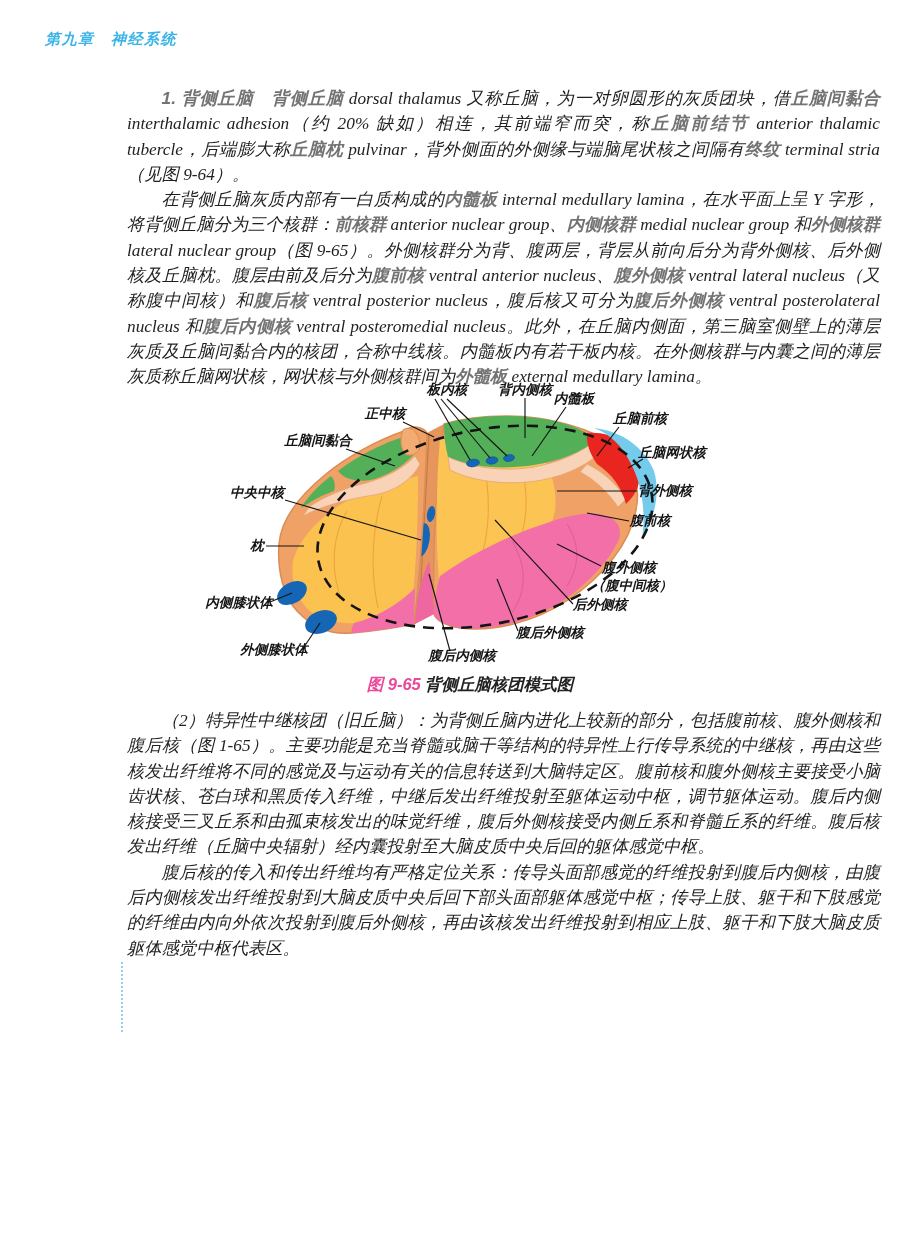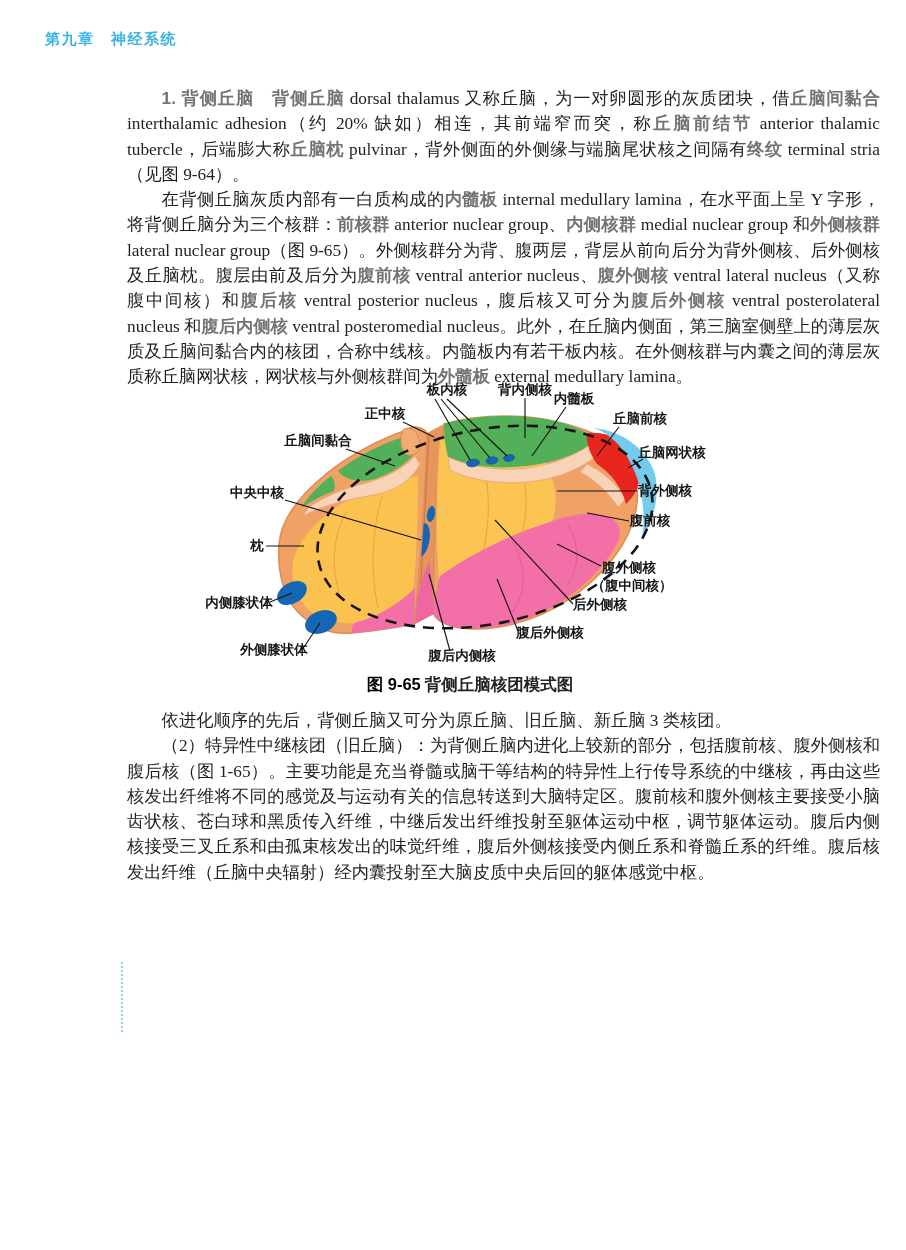--- a/index.html
+++ b/index.html
@@ -1,37 +1,37 @@
 <!DOCTYPE html>
 <html><head>
 <meta charset="utf-8">
 <style>
   html,body { margin:0; padding:0; background:#ffffff; }
   .page {
     position:relative; width:906px; height:1033px; background:#ffffff;
-    font-family:"Liberation Serif", serif; overflow:hidden;
+    font-family:"Liberation Serif", serif; overflow:hidden;font-style:italic;
   }
   .chapter {
     position:absolute; left:45px; top:30px;
     font-family:"Liberation Sans", sans-serif; font-weight:bold;
     font-size:15px; color:#3bb3e6; letter-spacing:1.5px;
   }
   .textcol {
     position:absolute; left:127px; width:753px;
     font-size:17.3px; line-height:25.3px; color:#1f1f1f;
     text-align:justify;
   }
   .textcol p { margin:0; text-indent:2em; }
   .textcol b.ht { font-family:"Liberation Sans", sans-serif; font-weight:700; color:#737373; }
   .figwrap { position:absolute; left:182px; top:376px; width:560px; height:300px; }
   .figcap {
     position:absolute; left:128px; top:674px; width:684px; text-align:center;
     font-family:"Liberation Sans", sans-serif; font-weight:bold; font-size:16.5px; color:#222;
   }
-  .figcap .tag { color:#000000; margin-right:4px; }
+  .figcap .tag { color:#ec4899; margin-right:4px; }
   .dlabel {
     font-family:"Liberation Serif", serif; font-weight:bold;
     font-size:13.5px; fill:#141414;
   }
   .dleader { stroke:#141414; stroke-width:1.15; }
   .margin-dotted {
     position:absolute; left:121px; top:962px; height:230px; width:0;
     border-left:2px dotted #8bd4f2;
   }
   .margin-connector {
@@ -172,22 +172,22 @@
           <text x="280" y="284" text-anchor="middle" class="dlabel">腹后内侧核</text>
         </g>
     </svg>
   </div>
 
   <div class="figcap">
     <span class="tag">图 9-65</span><span>背侧丘脑核团模式图</span>
   </div>
 
   <div class="textcol" style="top:708px;">
-    <p><span>依进化顺序的先后，背侧丘脑又可分为原丘脑、旧丘脑、新丘脑 3 类核团。</span></p>
     <p><span>（2）特异性中继核团（旧丘脑）：为背侧丘脑内进化上较新的部分，包括腹前核、腹外侧核和腹后核（图 1-65）。主要功能是充当脊髓或脑干等结构的特异性上行传导系统的中继核，再由这些核发出纤维将不同的感觉及与运动有关的信息转送到大脑特定区。腹前核和腹外侧核主要接受小脑齿状核、苍白球和黑质传入纤维，中继后发出纤维投射至躯体运动中枢，调节躯体运动。腹后内侧核接受三叉丘系和由孤束核发出的味觉纤维，腹后外侧核接受内侧丘系和脊髓丘系的纤维。腹后核发出纤维（丘脑中央辐射）经内囊投射至大脑皮质中央后回的躯体感觉中枢。</span></p>
+    <p><span>腹后核的传入和传出纤维均有严格定位关系：传导头面部感觉的纤维投射到腹后内侧核，由腹后内侧核发出纤维投射到大脑皮质中央后回下部头面部躯体感觉中枢；传导上肢、躯干和下肢感觉的纤维由内向外依次投射到腹后外侧核，再由该核发出纤维投射到相应上肢、躯干和下肢大脑皮质躯体感觉中枢代表区。</span></p>
   </div>
 
   <div class="margin-dotted"></div>
   <div class="margin-connector"></div>
   <div class="notes-label">NOTES</div>
   <svg class="pencil" viewBox="0 0 24 24">
     <g stroke="#2fa8e0" stroke-width="1.6" fill="none" stroke-linejoin="round" transform="rotate(135 12 12)">
       <rect x="3.5" y="9" width="13" height="6" rx="1.2"></rect>
       <path d="M16.5,9 L21,12 L16.5,15 Z"></path>
       <line x1="6.5" y1="9" x2="6.5" y2="15"></line>

